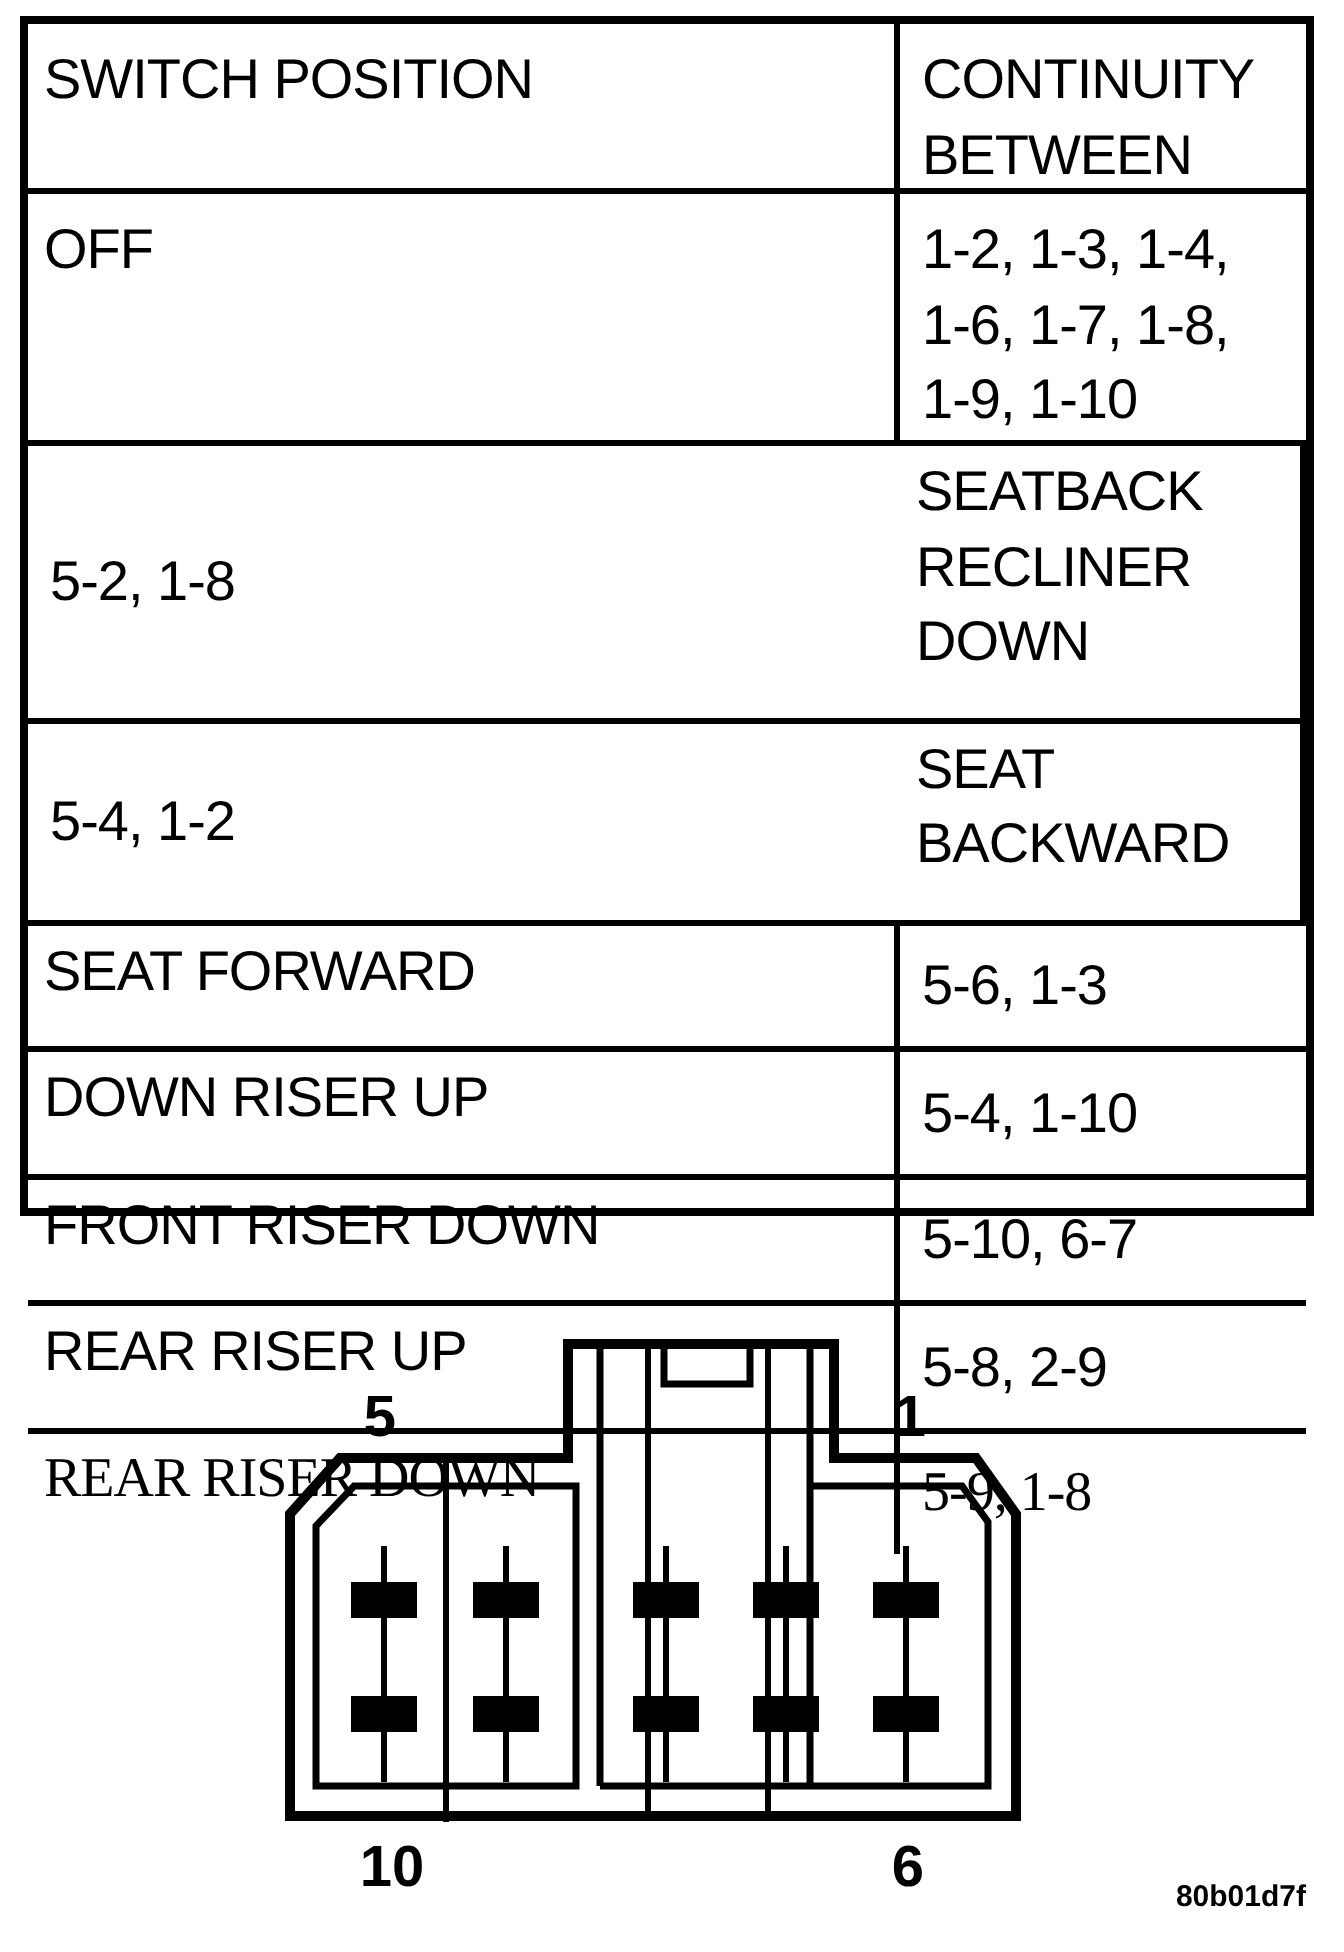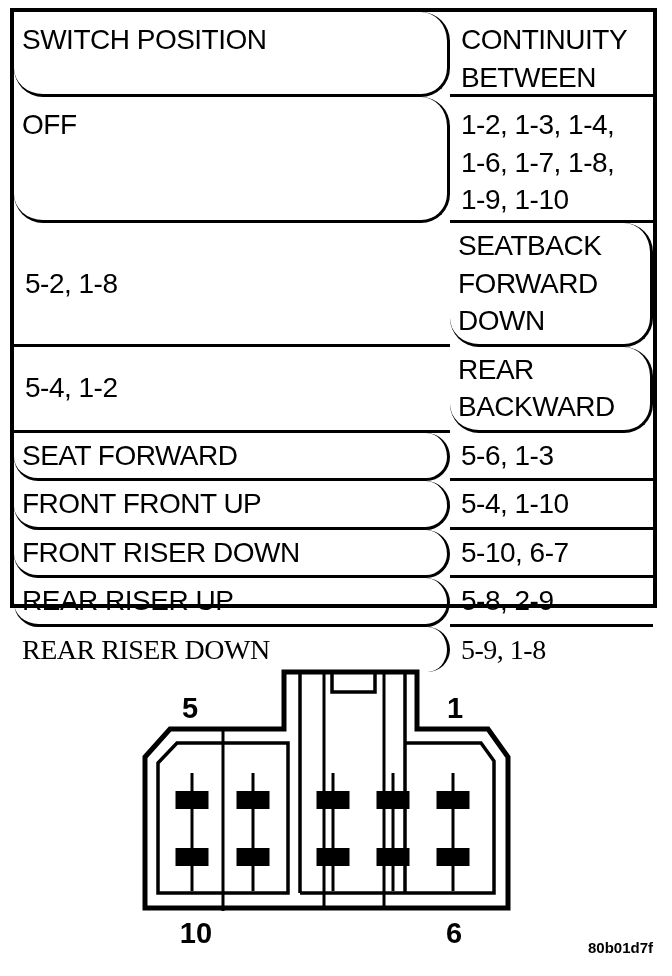--- a/index.html
+++ b/index.html
@@ -31,22 +31,21 @@
     border-bottom: 3px solid #000;
     font-size: 28px;
     letter-spacing: -0.5px;
     line-height: 1.34;
     display: flex;
     align-items: center;
     overflow: visible;
   }
   .cell.pos {
     border-right: 3px solid #000;
-    padding: 4px 8px 4px 8px;
-    border-radius: 29px;
+    padding: 4px 8px 19px 8px;
   }
   .cell.con {
     padding: 4px 8px 4px 11px;
     white-space: pre-line;
   }
   .cell.top { align-items: flex-start; padding-top: 9px; }
   .cell.last { border-bottom: none; font-family: Liberation Serif, serif; }
 
   
   .diagram {
@@ -81,29 +80,29 @@
     <div class="cell pos top">SWITCH POSITION</div>
     <div class="cell con top">CONTINUITY BETWEEN</div>
 
     <div class="cell pos top">OFF</div>
     <div class="cell con top">1-2, 1-3, 1-4,
 1-6, 1-7, 1-8,
 1-9, 1-10</div>
 
     <div class="cell con">5-2, 1-8</div>
 
-    <div class="cell pos">SEATBACK FORWARD DOWN</div>
+    <div class="cell pos">SEATBACK RECLINER DOWN</div>
     <div class="cell con">5-4, 1-2</div>
 
-    <div class="cell pos">REAR BACKWARD</div>
+    <div class="cell pos">SEAT BACKWARD</div>
 
     <div class="cell pos">SEAT FORWARD</div>
     <div class="cell con">5-6, 1-3</div>
 
-    <div class="cell pos">FRONT FRONT UP</div>
+    <div class="cell pos">DOWN RISER UP</div>
     <div class="cell con">5-4, 1-10</div>
 
     <div class="cell pos">FRONT RISER DOWN</div>
     <div class="cell con">5-10, 6-7</div>
 
     <div class="cell pos">REAR RISER UP</div>
     <div class="cell con">5-8, 2-9</div>
 
     <div class="cell pos last">REAR RISER DOWN</div>
     <div class="cell con last">5-9, 1-8</div>

